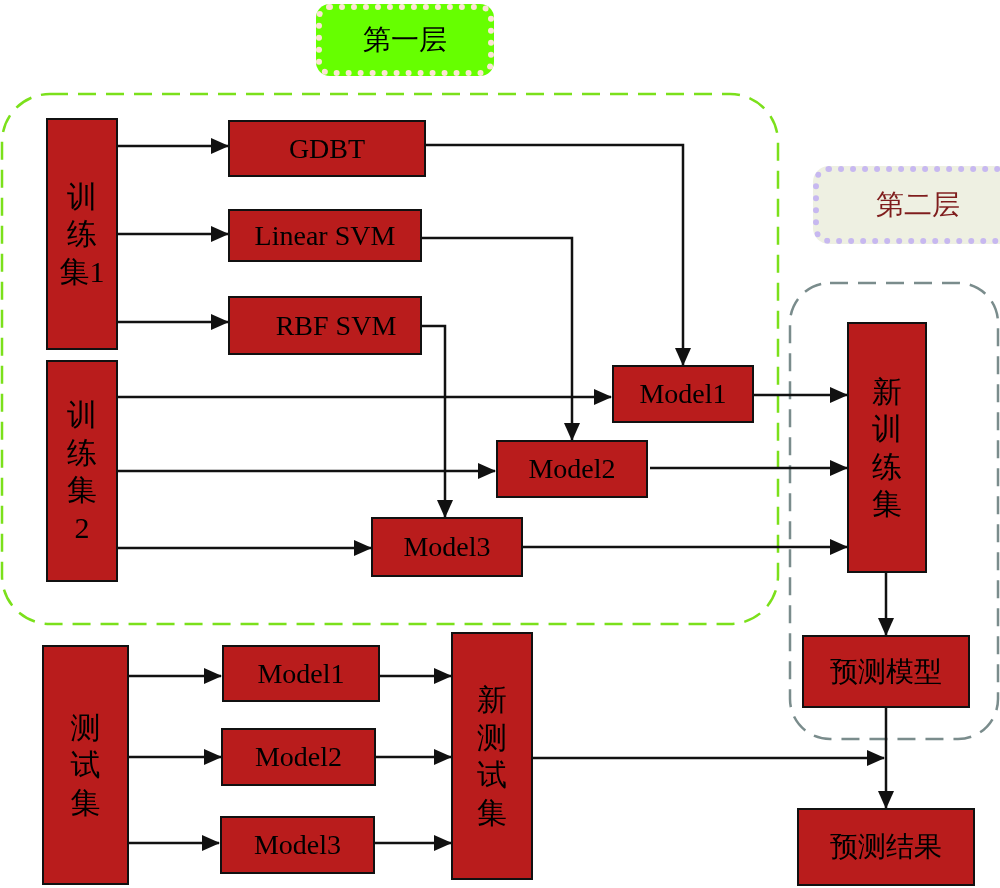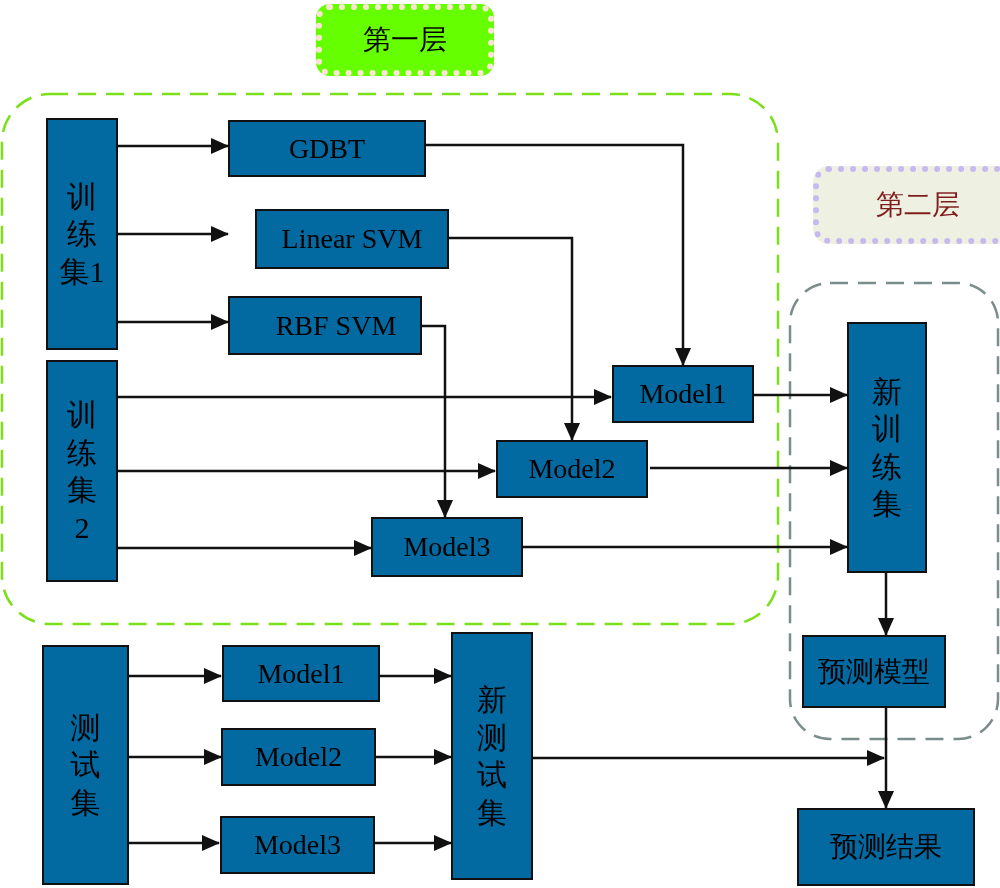--- a/index.html
+++ b/index.html
@@ -1,19 +1,19 @@
 <!DOCTYPE html>
 <html><head>
 <meta charset="utf-8">
 <style>
   html, body { margin:0; padding:0; background:#ffffff; }
   body { width:1000px; height:888px; position:relative; overflow:hidden;
          font-family: "Liberation Serif", "DejaVu Serif", serif; color:#000; }
   svg { position:absolute; left:0; top:0; }
-  .box { position:absolute; box-sizing:border-box; border:2.5px solid #111; background:#0369a1;
+  .box { position:absolute; box-sizing:border-box; border:2.5px solid #111; background:#b91c1c;
          display:flex; align-items:center; justify-content:center; text-align:center;
          font-size:28px; line-height:1.2; }
   .vbox { flex-direction:column; }
   .vtext { display:flex; flex-direction:column; align-items:center; justify-content:center; font-size:30px; line-height:1.25; }
   .vtext span { display:block; }
   .layer-label { position:absolute; box-sizing:border-box; display:flex; align-items:center; justify-content:center; font-size:28px;margin-left:24px; }
   .layer1 { left:292px; top:4px; width:178px; height:72px; background:#66ff00;
             border:6px dotted #fde4d6; border-radius:14px; }
   .layer2 { left:789px; top:166px; width:210px; height:78px; background:#eef0e2;
             border:6px dotted #c7b8f0; border-radius:16px; color:#7f1d1d; }
@@ -89,21 +89,21 @@
     <span>训</span>
     <span>练</span>
     <span>集</span>
     <span>2</span>
   </div>
 </div>
 
 <div class="box" style="left:228px;top:120px;width:198px;height:57px;">
   <span>GDBT</span>
 </div>
-<div class="box" style="left:228px;top:209px;width:194px;height:60px;margin-left:27px;">
+<div class="box" style="left:228px;top:209px;width:194px;height:53px;">
   <span>Linear SVM</span>
 </div>
 <div class="box" style="left:228px;top:296px;width:194px;height:59px;padding-left:22px;">
   <span>RBF SVM</span>
 </div>
 
 <div class="box" style="left:612px;top:365px;width:142px;height:58px;">
   <span>Model1</span>
 </div>
 <div class="box" style="left:496px;top:440px;width:152px;height:58px;">
@@ -115,21 +115,21 @@
 
 <div class="box vbox" style="left:847px;top:322px;width:80px;height:251px;">
   <div class="vtext">
     <span>新</span>
     <span>训</span>
     <span>练</span>
     <span>集</span>
   </div>
 </div>
 
-<div class="box" style="left:802px;top:635px;width:144px;height:73px;">
+<div class="box" style="left:802px;top:635px;width:168px;height:73px;">
   <span>预测模型</span>
 </div>
 
 <div class="box vbox" style="left:42px;top:645px;width:87px;height:240px;">
   <div class="vtext">
     <span>测</span>
     <span>试</span>
     <span>集</span>
   </div>
 </div>

